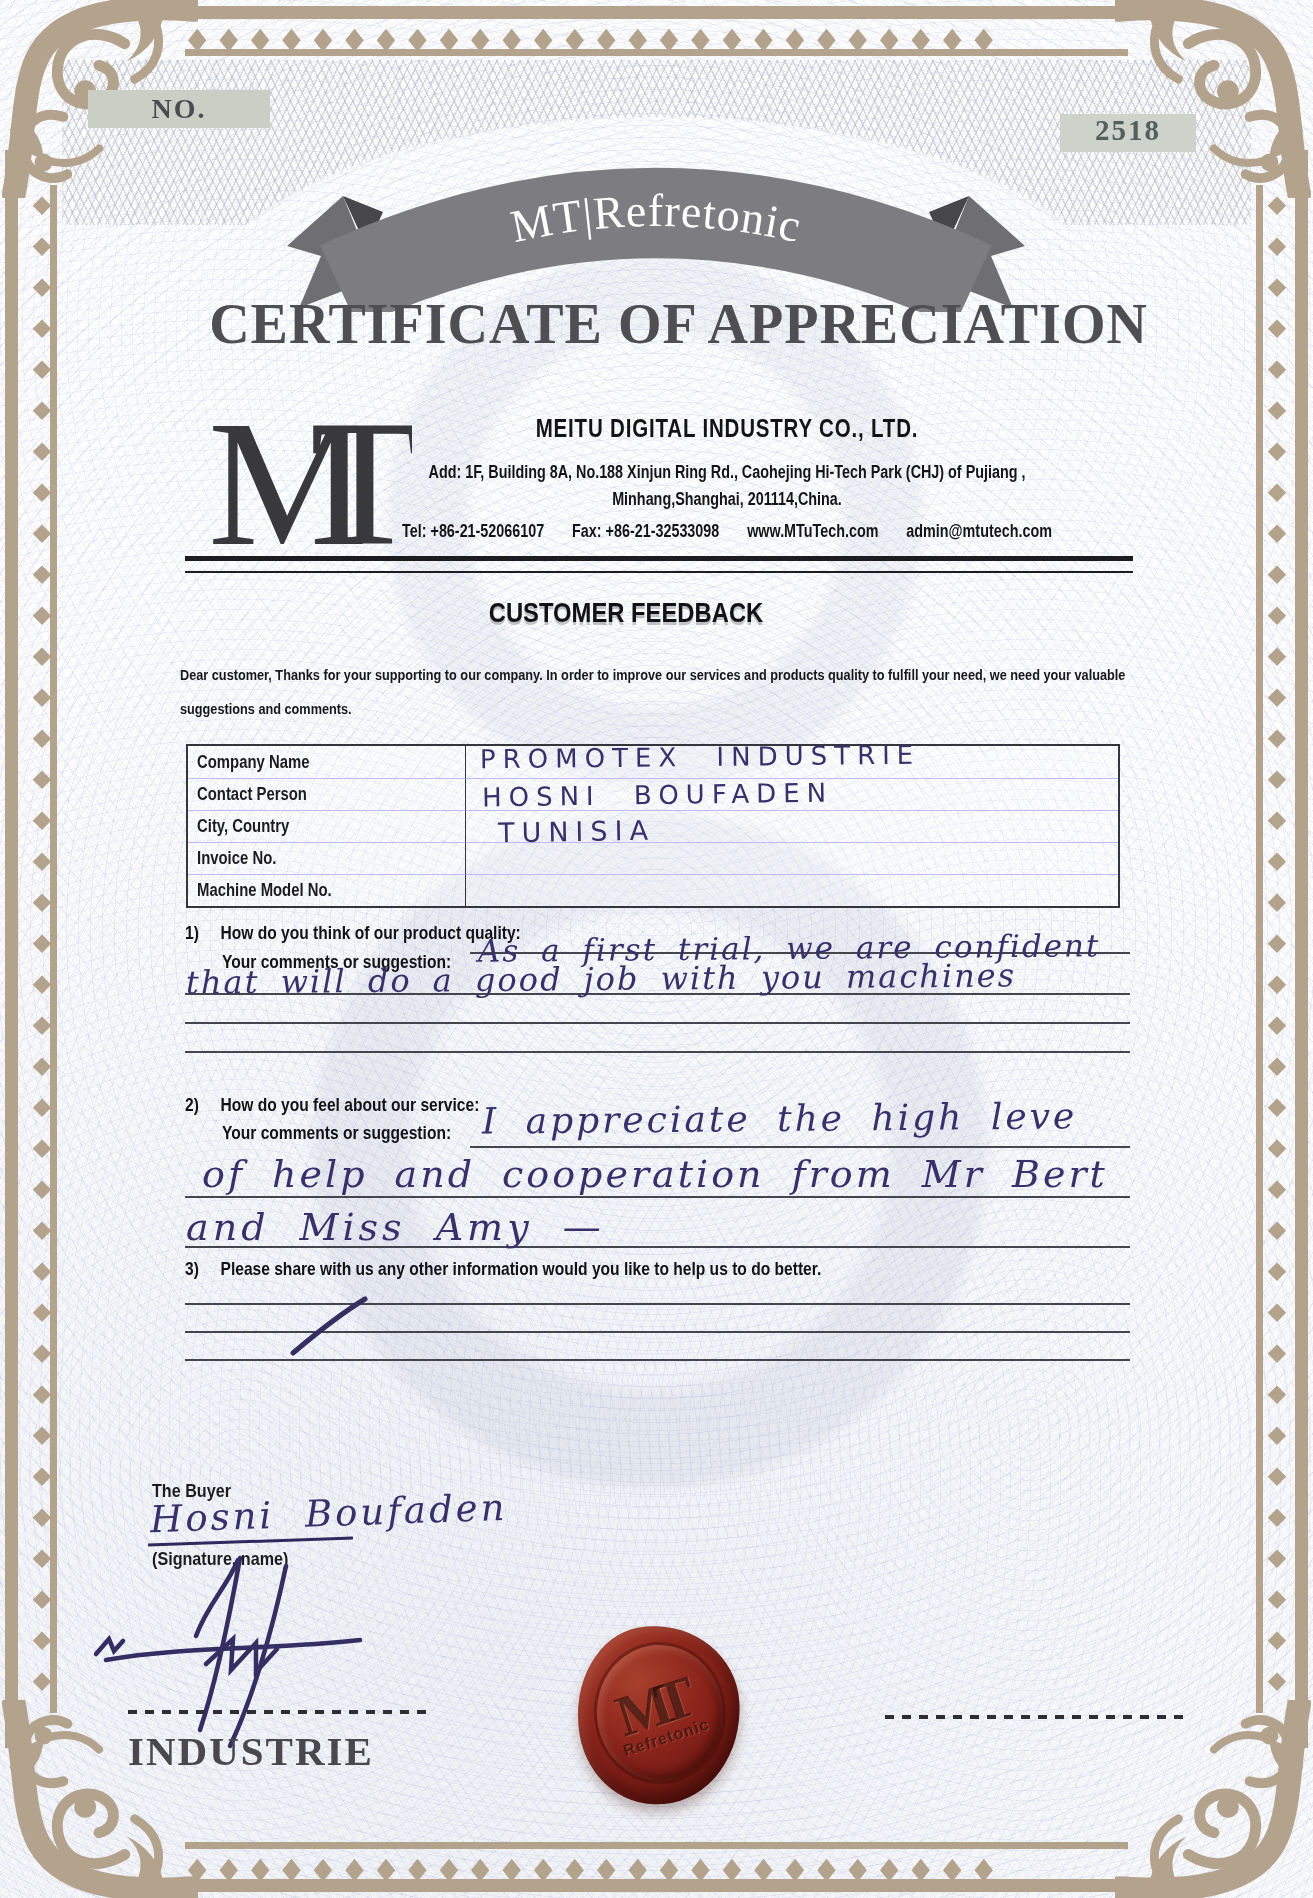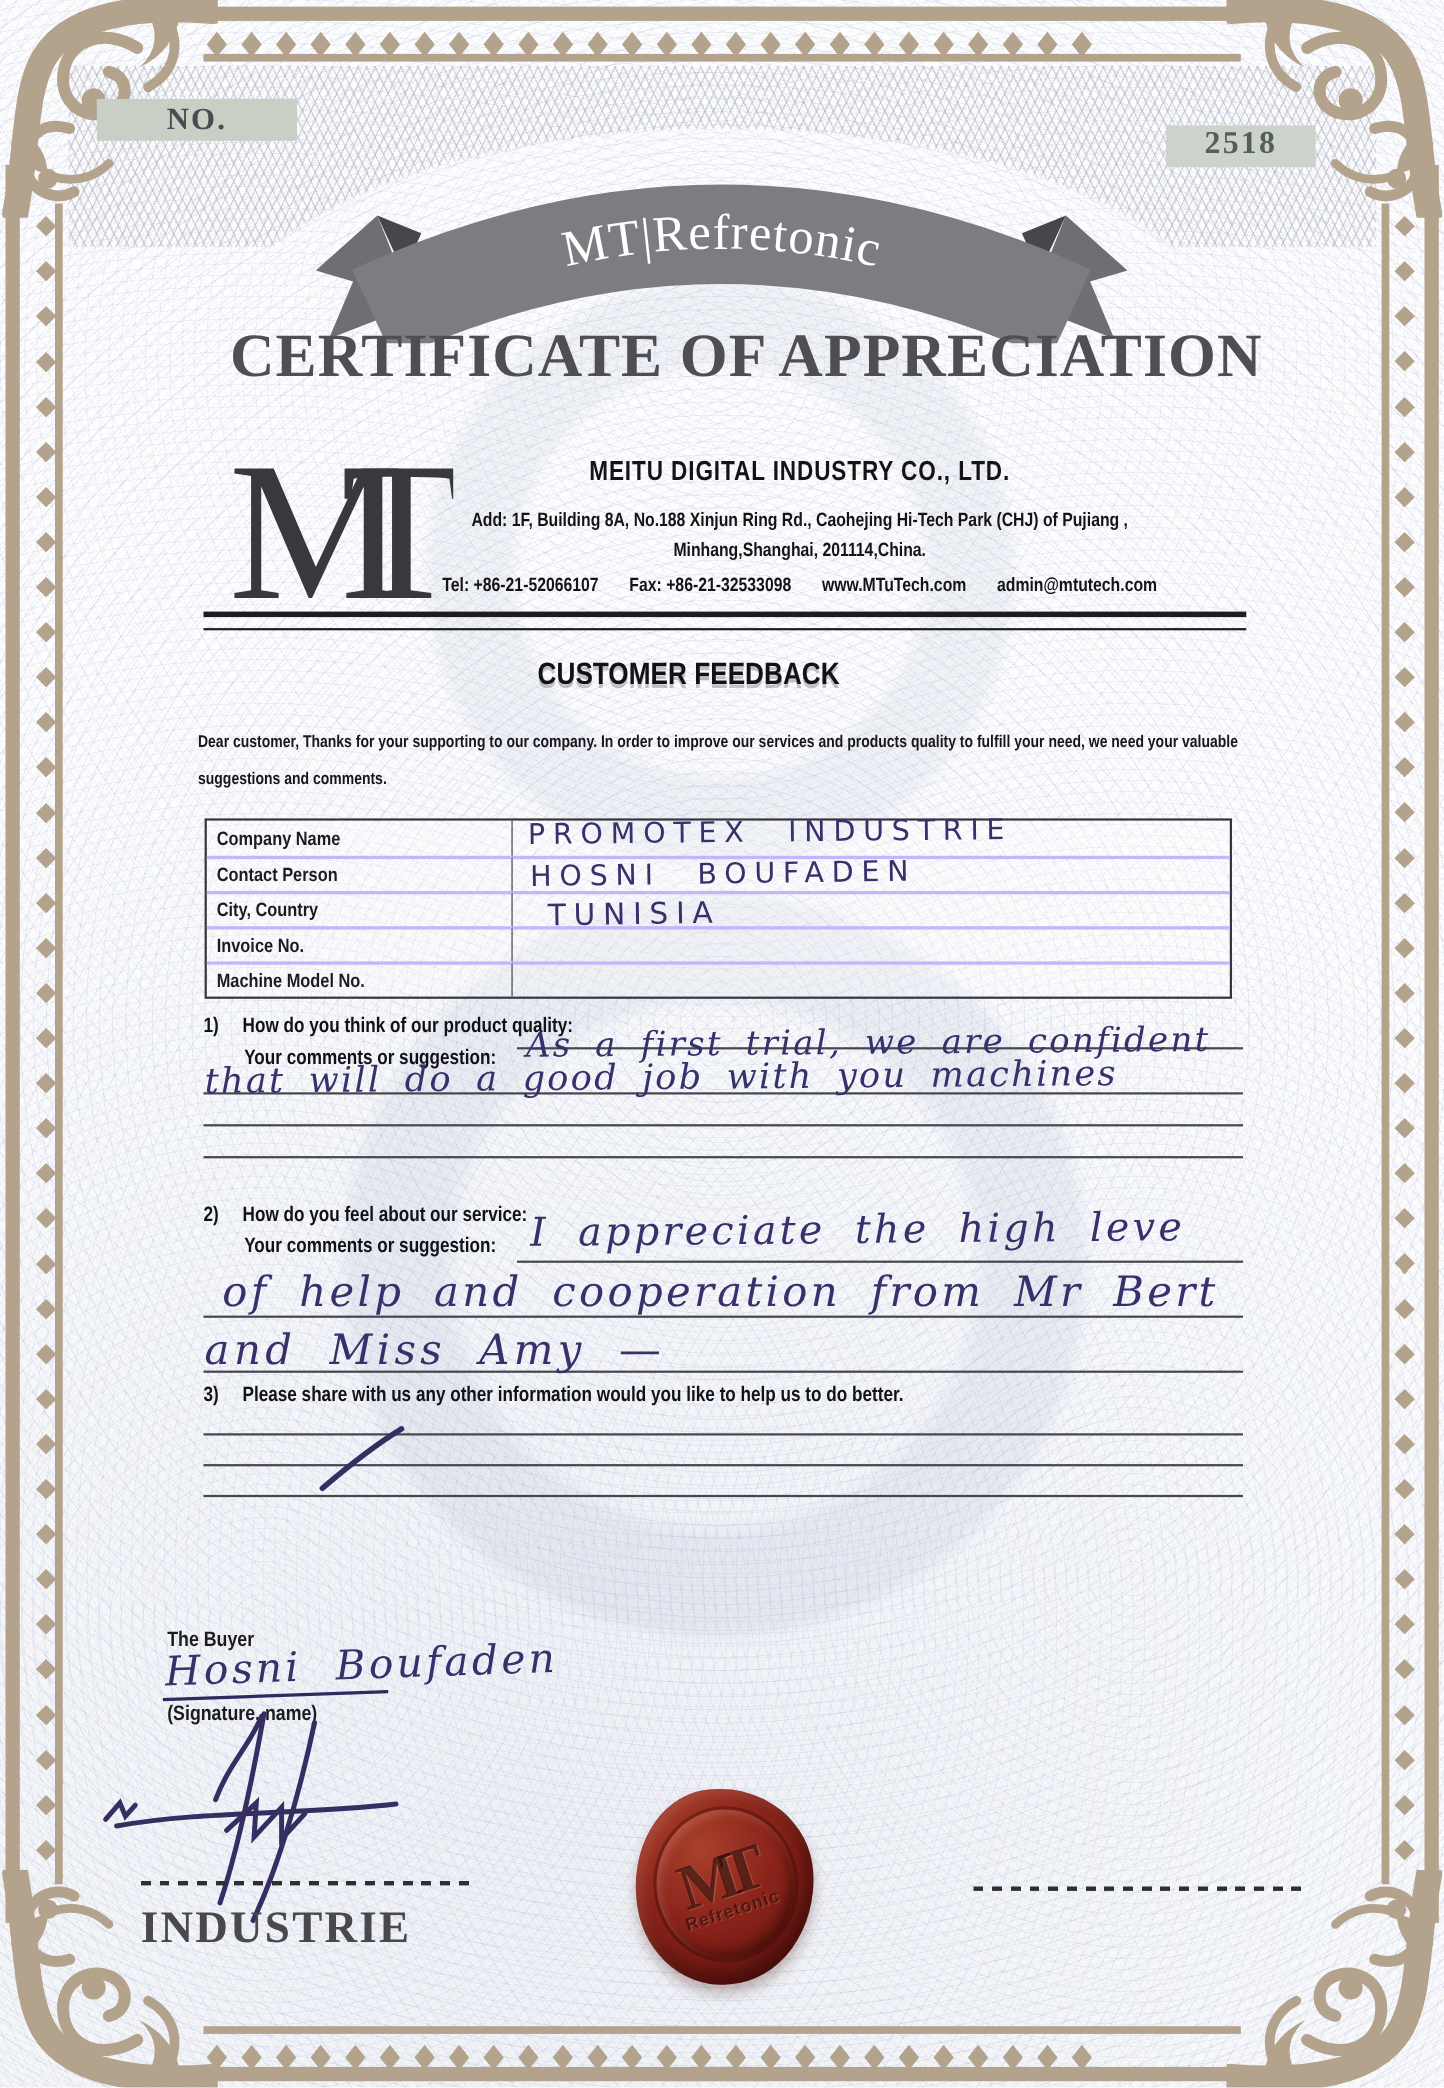--- a/index.html
+++ b/index.html
@@ -73,21 +73,21 @@
       border-top:5px solid #1d1d21;border-bottom:2px solid #1d1d21;}
   
   .fb-heading{position:absolute;left:456px;top:597px;width:400px;text-align:center;
       transform:scaleX(0.85);transform-origin:0 0;font-weight:bold;font-size:28px;color:#121216;
       text-shadow:0 3px 0 rgba(30,30,40,.25);}
   .fb-intro{position:absolute;left:180px;top:658px;width:1165px;transform:scaleX(0.82);
       transform-origin:0 0;font-weight:bold;font-size:15.5px;line-height:34px;color:#17171b;}
   
   .form-table{position:absolute;left:186px;top:744px;width:930px;border:2px solid #35353c;
       display:grid;grid-template-columns:278px 1fr;grid-auto-rows:32px;background:rgba(255,255,255,.25);}
-  .form-table .cell{border-top:3px solid #c4b5fd;display:flex;align-items:center;}
+  .form-table .cell{border-top:1px solid #c4b5fd;display:flex;align-items:center;}
   .form-table .cell.r0{border-top:none;}
   .form-table .lbl{padding-left:9px;border-right:1px solid #35353c;}
   .form-table .lbl span{font-weight:bold;font-size:17.5px;transform:scaleX(0.85);transform-origin:0 50%;white-space:nowrap;}
   
   .hw{position:absolute;color:#38306b;font-family:"DejaVu Serif",serif;font-style:italic;white-space:nowrap;}
   .hw-print{letter-spacing:7px;word-spacing:18px;font-style:normal;font-family:"DejaVu Sans",sans-serif;}
   
   .q-label{position:absolute;left:185px;font-weight:bold;font-size:19px;color:#121216;
       transform:scaleX(0.82);transform-origin:0 0;white-space:nowrap;}
   .q-label .q-num{display:inline-block;width:38px;}

